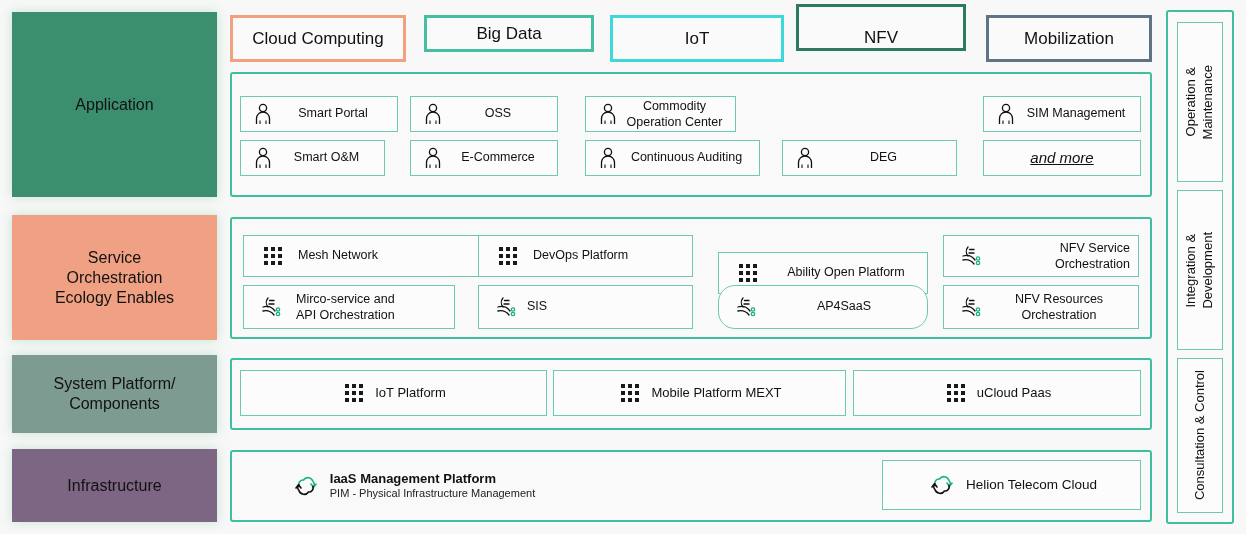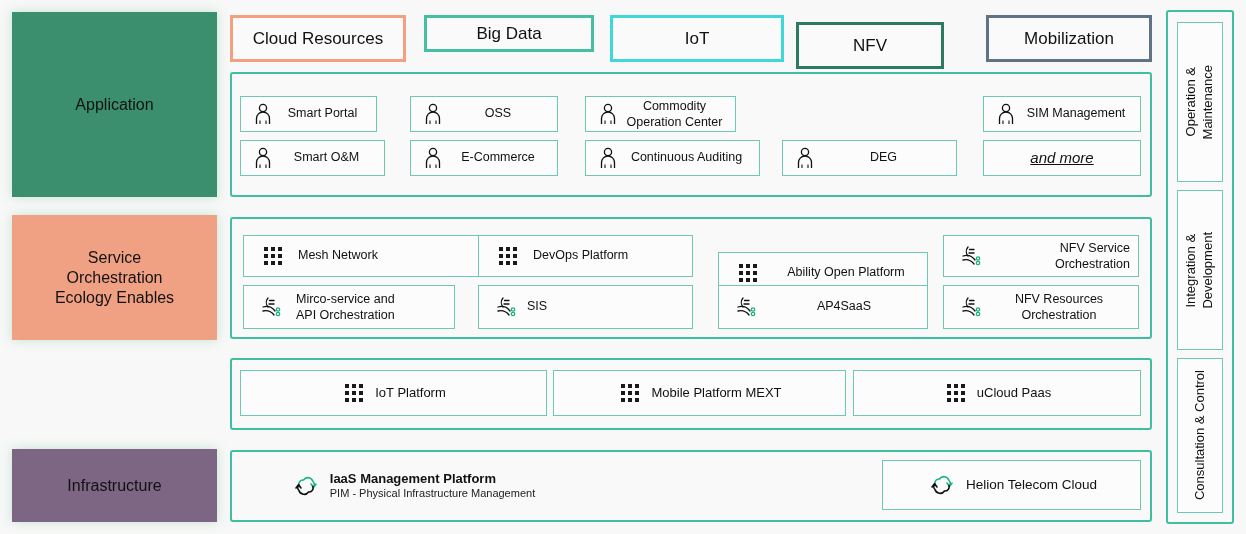--- a/index.html
+++ b/index.html
@@ -91,53 +91,57 @@
   }
 
   svg{display:block;}
 </style>
 </head>
 <body>
 
 <div class="stage">
 
   <div class="abs tab" style="left: 230px; top: 15px; width: 176px; height: 47px; border-color: rgb(242, 160, 127);">
-    <span>Cloud Resources</span>
+    <span>Cloud Computing</span>
   </div>
   <div class="abs tab" style="left: 424px; top: 15px; width: 170px; height: 37px; border-color: rgb(69, 191, 162);">
     <span>Big Data</span>
   </div>
   <div class="abs tab" style="left: 610px; top: 15px; width: 174px; height: 47px; border-color: rgb(63, 216, 216);">
     <span>IoT</span>
   </div>
-  <div class="abs tab" style="left: 796px; top: 22px; width: 148px; height: 47px; border-color: rgb(44, 122, 98);">
+  <div class="abs tab" style="left: 796px; top: 4px; width: 170px; height: 47px; border-color: rgb(44, 122, 98); align-items: flex-end;">
     <span>NFV</span>
   </div>
   <div class="abs tab" style="left: 986px; top: 15px; width: 166px; height: 47px; border-color: rgb(95, 115, 132);">
     <span>Mobilization</span>
   </div>
 
   <div class="abs layer-label" style="left: 12px; top: 12px; width: 205px; height: 185px; background: rgb(60, 143, 110);">
     <span>Application</span>
   </div>
 
   <div class="abs layer-label" style="left: 12px; top: 215px; width: 205px; height: 125px; white-space: pre-line; background: rgb(240, 161, 131);">
     <span>Service
 Orchestration
 Ecology Enables</span>
   </div>
 
+  <div class="abs layer-label" style="left: 12px; top: 355px; width: 205px; height: 78px; white-space: pre-line; background: rgb(125, 155, 145);">
+    <span>System Platform/
+Components</span>
+  </div>
 
   <div class="abs layer-label" style="left: 12px; top: 449px; width: 205px; height: 73px; white-space: pre-line; background: rgb(125, 102, 132);">
     <span>Infrastructure</span>
   </div>
 
   <div class="abs frame" style="left: 230px; top: 72px; width: 922px; height: 125px; border-color: rgb(63, 191, 160);"></div>
 
-  <div class="abs tile tile-appl" style="left: 240px; top: 96px; width: 137px; height: 36px; border-color: rgb(109, 201, 180);">
+  <div class="abs tile tile-appl" style="left: 240px; top: 96px; width: 158px; height: 36px; border-color: rgb(109, 201, 180);">
     <span class="ico">
       <svg width="18" height="22" viewBox="0 0 18 22">
           <circle cx="9" cy="5" r="3.6" fill="none" stroke="#111" stroke-width="1.3"></circle>
           <path d="M2.5 21 V15.5 A6.5 6.5 0 0 1 15.5 15.5 V21" fill="none" stroke="#111" stroke-width="1.3"></path>
           <path d="M6 21 V17.5 M12 21 V17.5" stroke="#111" stroke-width="1.1"></path>
         </svg>
     </span>
     <span class="tl-txt">Smart Portal</span>
   </div>
 
@@ -335,21 +339,21 @@
         </g>
         <g fill="none" stroke="#19b37a" stroke-width="1.3">
           <circle cx="18" cy="14.5" r="1.7"></circle>
           <circle cx="18" cy="19" r="1.7"></circle>
         </g>
       </svg>
     </span>
     <span class="tl-txt" style="text-align:left;margin-left:4px;">SIS</span>
   </div>
 
-  <div class="abs tile tile-orch left-txt" style="left: 718px; top: 285px; width: 210px; height: 44px; border-color: rgb(109, 201, 180);">
+  <div class="abs tile tile-orch left-txt" style="left: 718px; top: 285px; width: 210px; height: 44px; border-color: rgb(109, 201, 180); border-radius: 17px;">
     <span class="ico">
       <svg width="26" height="24" viewBox="0 0 26 24">
         <g fill="none" stroke="#111" stroke-width="1.3" stroke-linecap="round">
           <path d="M8 3 A7 7 0 0 0 8 12"></path>
           <path d="M9.5 5.5 H14"></path>
           <path d="M9 9 H14"></path>
           <path d="M3 12 A11 11 0 0 1 15 16"></path>
           <path d="M3 16 A11 11 0 0 1 14 20"></path>
         </g>
         <g fill="none" stroke="#19b37a" stroke-width="1.3">

